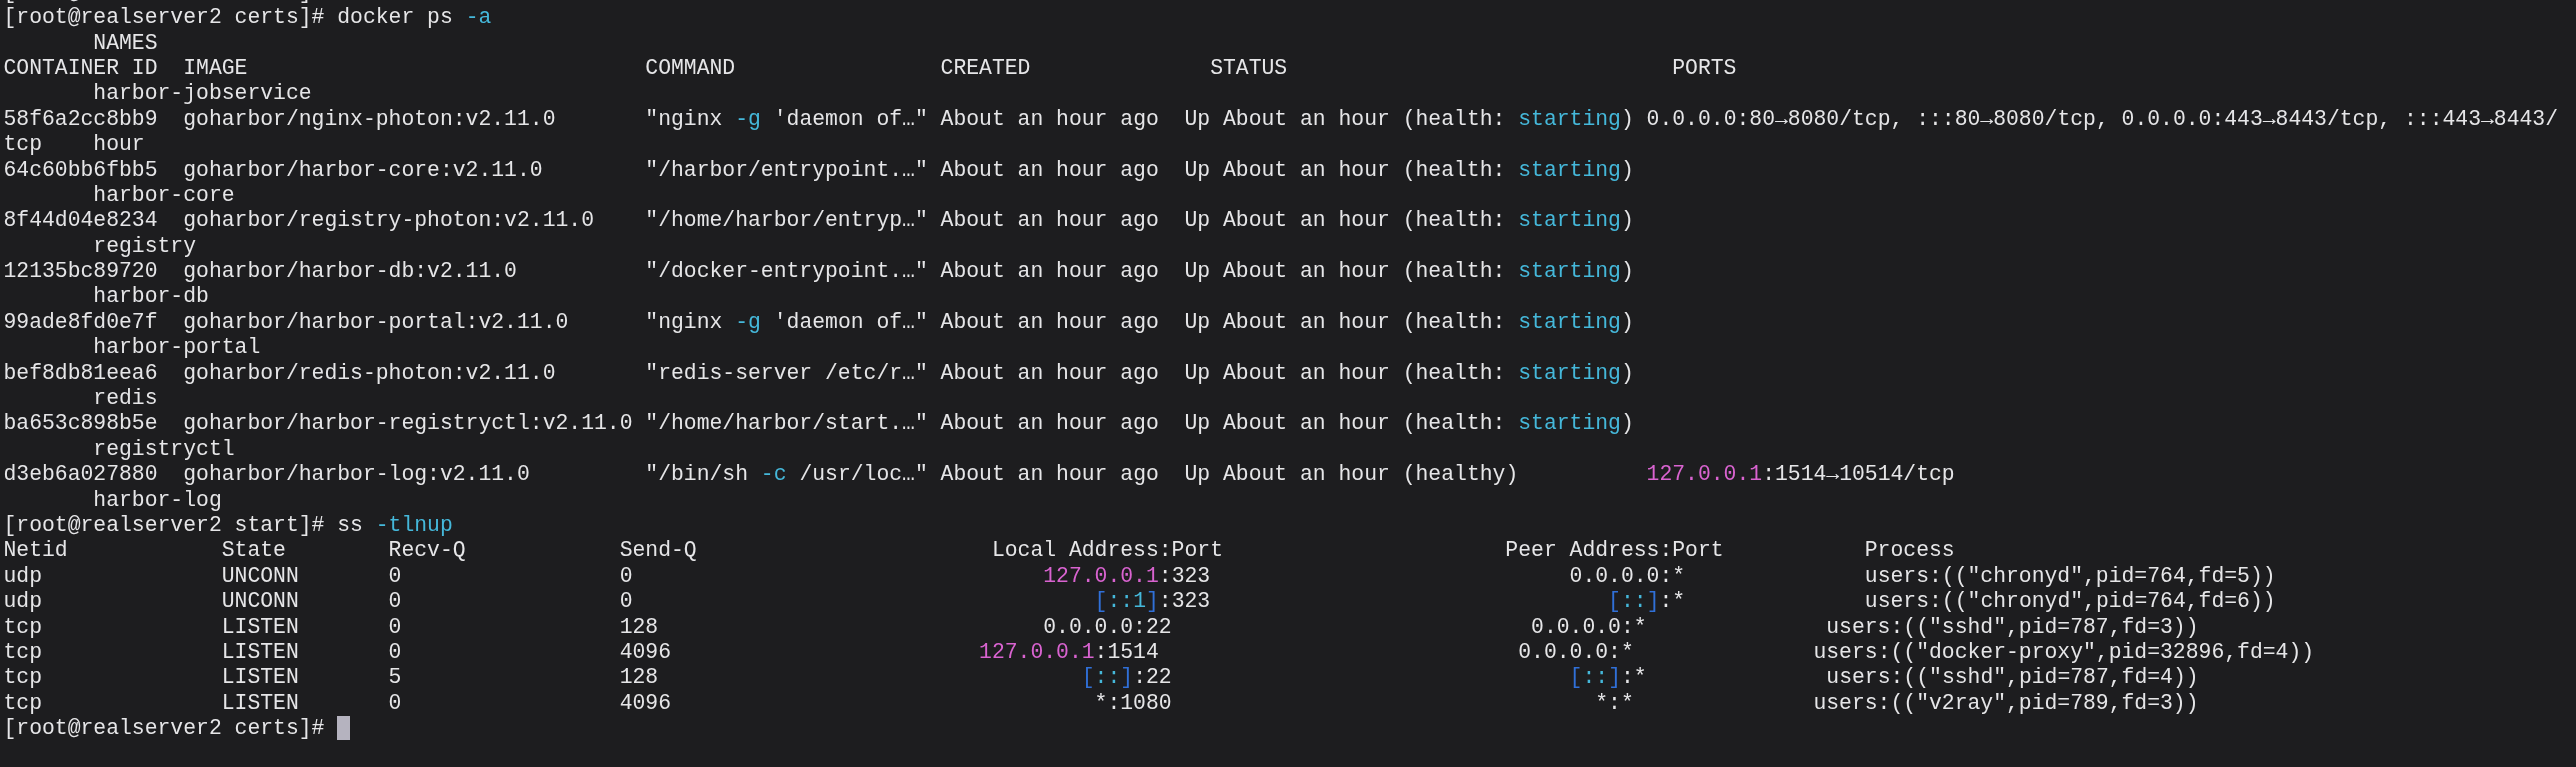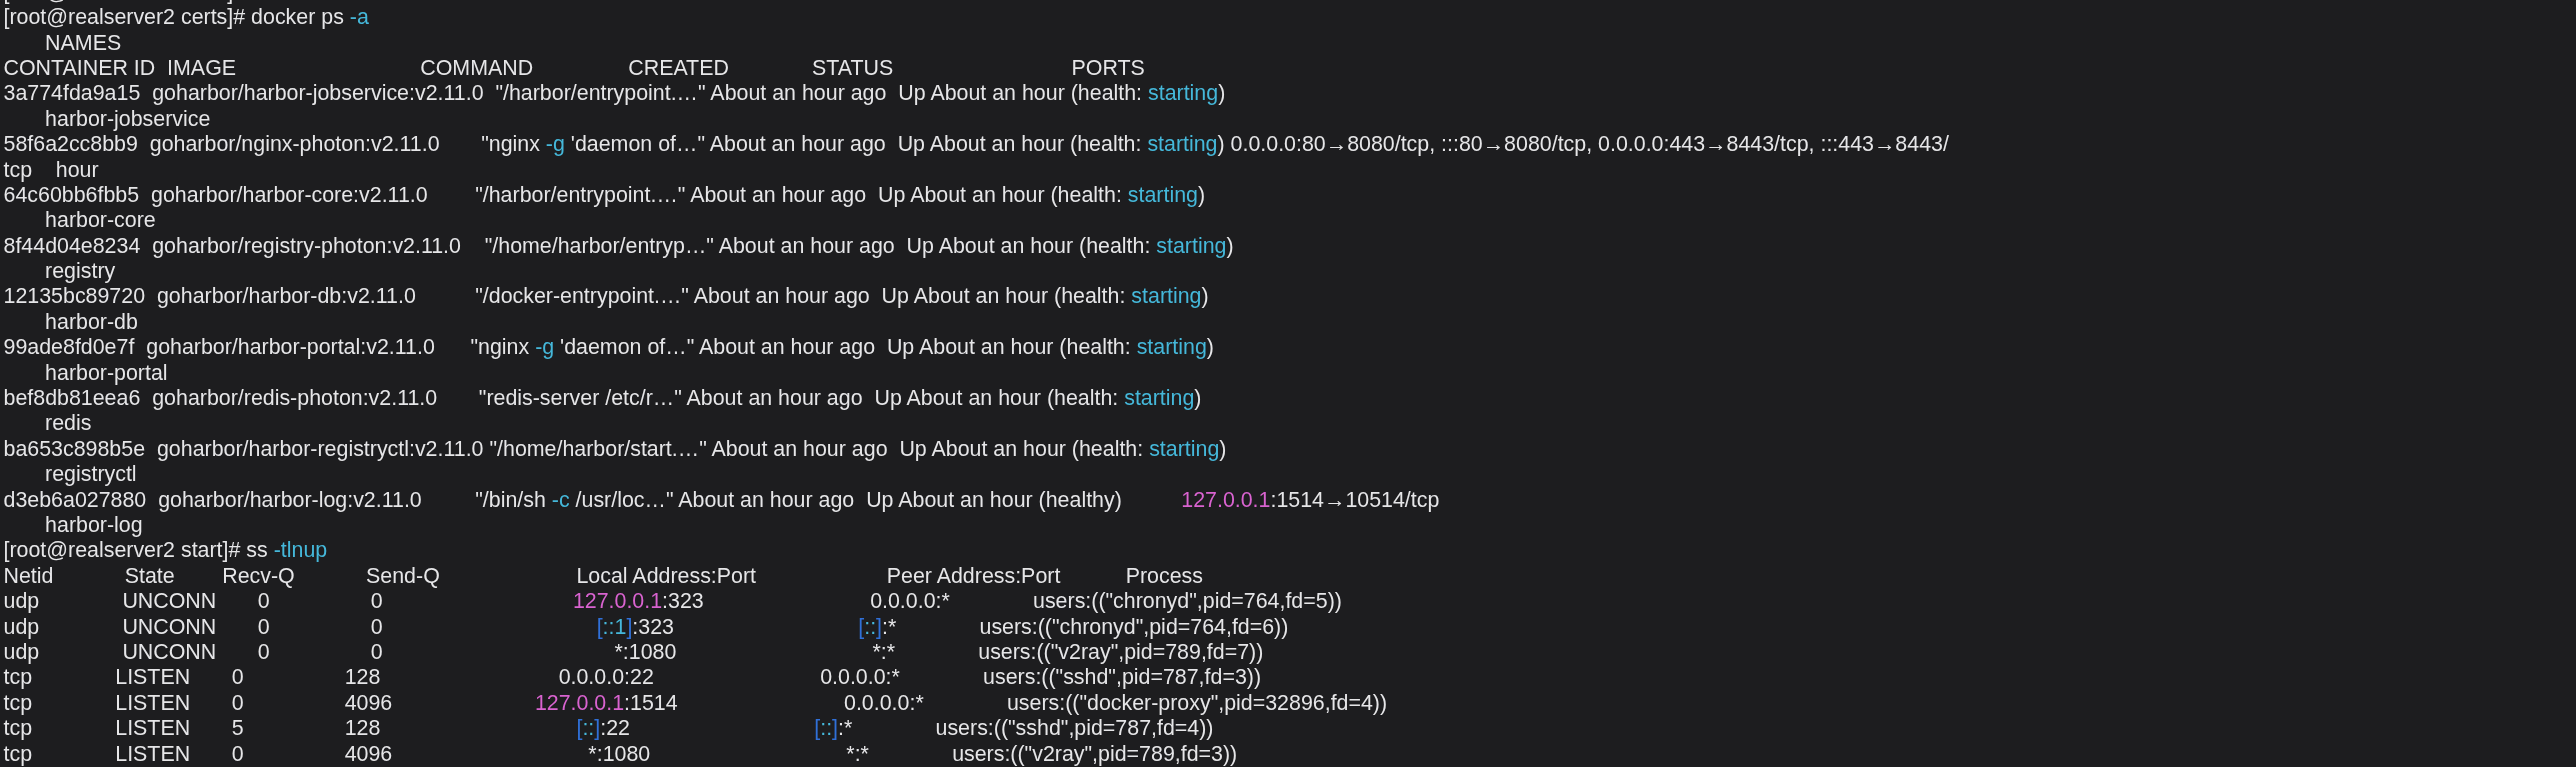--- a/index.html
+++ b/index.html
@@ -3,41 +3,40 @@
 <meta charset="utf-8">
 <style>
   :root{
     --bg:#1d1d1f; --fg:#e6e6e8; --cyan:#45b8da; --magenta:#d963d0;
     --blue:#3070d8; --cursor:#b5b3bf;
   }
   html,body{margin:0;padding:0;}
   body{background:var(--bg);width:2576px;height:768px;overflow:hidden;}
   .screen{
     width:2576px;height:768px;box-sizing:border-box;padding-left:3.5px;
-    font-family:Liberation Sans, sans-serif;
+    font-family:Liberation Mono, monospace;
     font-size:21.4px;color:var(--fg);
   }
   .line{height:25.4px;line-height:25.4px;white-space:pre;}
   .partial{height:5.2px;overflow:hidden;display:flex;flex-direction:column;justify-content:flex-end;}
   .c-c{color:var(--cyan);}
   .c-m{color:var(--magenta);}
   .c-b{color:var(--blue);}
   .c-cur{background-color:var(--cursor);}
 </style>
 </head>
 <body>
 
 <div class="screen" id="screen">
   <div class="partial">
       <div class="line"><span>[root@realserver2 certs]# </span></div>
     </div>
 <div class="line"><span>[root@realserver2 certs]# docker ps </span><span class="c-c">-a</span></div>
     <div class="line"><span>       NAMES</span></div>
     <div class="line"><span>CONTAINER ID  IMAGE                               COMMAND                CREATED              STATUS                              PORTS</span></div>
-    <div class="line"><span>3a774fda9a15  goharbor/harbor-jobservice:v2.11.0  "/harbor/entrypoint.…" About an hour ago  Up About an hour (health: </span><span class="c-c">starting</span><span>)</span></div>
     <div class="line"><span>       harbor-jobservice</span></div>
     <div class="line"><span>58f6a2cc8bb9  goharbor/nginx-photon:v2.11.0       "nginx </span><span class="c-c">-g</span><span> 'daemon of…" About an hour ago  Up About an hour (health: </span><span class="c-c">starting</span><span>) 0.0.0.0:80→8080/tcp, :::80→8080/tcp, 0.0.0.0:443→8443/tcp, :::443→8443/</span></div>
     <div class="line"><span>tcp    hour</span></div>
     <div class="line"><span>64c60bb6fbb5  goharbor/harbor-core:v2.11.0        "/harbor/entrypoint.…" About an hour ago  Up About an hour (health: </span><span class="c-c">starting</span><span>)</span></div>
     <div class="line"><span>       harbor-core</span></div>
     <div class="line"><span>8f44d04e8234  goharbor/registry-photon:v2.11.0    "/home/harbor/entryp…" About an hour ago  Up About an hour (health: </span><span class="c-c">starting</span><span>)</span></div>
     <div class="line"><span>       registry</span></div>
     <div class="line"><span>12135bc89720  goharbor/harbor-db:v2.11.0          "/docker-entrypoint.…" About an hour ago  Up About an hour (health: </span><span class="c-c">starting</span><span>)</span></div>
     <div class="line"><span>       harbor-db</span></div>
     <div class="line"><span>99ade8fd0e7f  goharbor/harbor-portal:v2.11.0      "nginx </span><span class="c-c">-g</span><span> 'daemon of…" About an hour ago  Up About an hour (health: </span><span class="c-c">starting</span><span>)</span></div>
@@ -45,20 +44,19 @@
     <div class="line"><span>bef8db81eea6  goharbor/redis-photon:v2.11.0       "redis-server /etc/r…" About an hour ago  Up About an hour (health: </span><span class="c-c">starting</span><span>)</span></div>
     <div class="line"><span>       redis</span></div>
     <div class="line"><span>ba653c898b5e  goharbor/harbor-registryctl:v2.11.0 "/home/harbor/start.…" About an hour ago  Up About an hour (health: </span><span class="c-c">starting</span><span>)</span></div>
     <div class="line"><span>       registryctl</span></div>
     <div class="line"><span>d3eb6a027880  goharbor/harbor-log:v2.11.0         "/bin/sh </span><span class="c-c">-c</span><span> /usr/loc…" About an hour ago  Up About an hour (healthy)          </span><span class="c-m">127.0.0.1</span><span>:1514→10514/tcp</span></div>
     <div class="line"><span>       harbor-log</span></div>
     <div class="line"><span>[root@realserver2 start]# ss </span><span class="c-c">-tlnup</span></div>
     <div class="line"><span>Netid            State        Recv-Q            Send-Q                       Local Address:Port                      Peer Address:Port           Process</span></div>
     <div class="line"><span>udp              UNCONN       0                 0                                </span><span class="c-m">127.0.0.1</span><span>:323                            0.0.0.0:*              users:(("chronyd",pid=764,fd=5))</span></div>
     <div class="line"><span>udp              UNCONN       0                 0                                    </span><span class="c-b">[</span><span class="c-c">::1</span><span class="c-b">]</span><span>:323                               </span><span class="c-b">[</span><span class="c-c">::</span><span class="c-b">]</span><span>:*              users:(("chronyd",pid=764,fd=6))</span></div>
-    <div class="line"><span>udp              UNCONN       0                 0                                       *:1080                                 *:*              users:(("v2ray",pid=789,fd=7))</span></div>
     <div class="line"><span>tcp              LISTEN       0                 128                              0.0.0.0:22                            0.0.0.0:*              users:(("sshd",pid=787,fd=3))</span></div>
     <div class="line"><span>tcp              LISTEN       0                 4096                        </span><span class="c-m">127.0.0.1</span><span>:1514                            0.0.0.0:*              users:(("docker-proxy",pid=32896,fd=4))</span></div>
     <div class="line"><span>tcp              LISTEN       5                 128                                 </span><span class="c-b">[</span><span class="c-c">::</span><span class="c-b">]</span><span>:22                               </span><span class="c-b">[</span><span class="c-c">::</span><span class="c-b">]</span><span>:*              users:(("sshd",pid=787,fd=4))</span></div>
     <div class="line"><span>tcp              LISTEN       0                 4096                                 *:1080                                 *:*              users:(("v2ray",pid=789,fd=3))</span></div>
     <div class="line"><span>[root@realserver2 certs]# </span><span class="c-cur"> </span></div>
   </div>
 
 
 </body></html>

